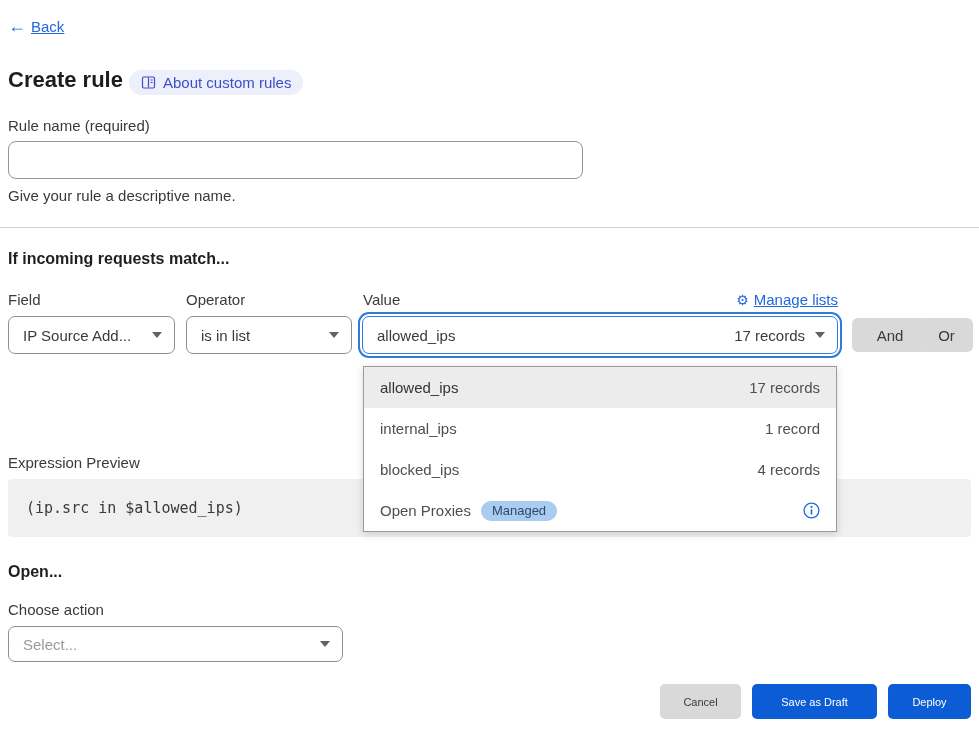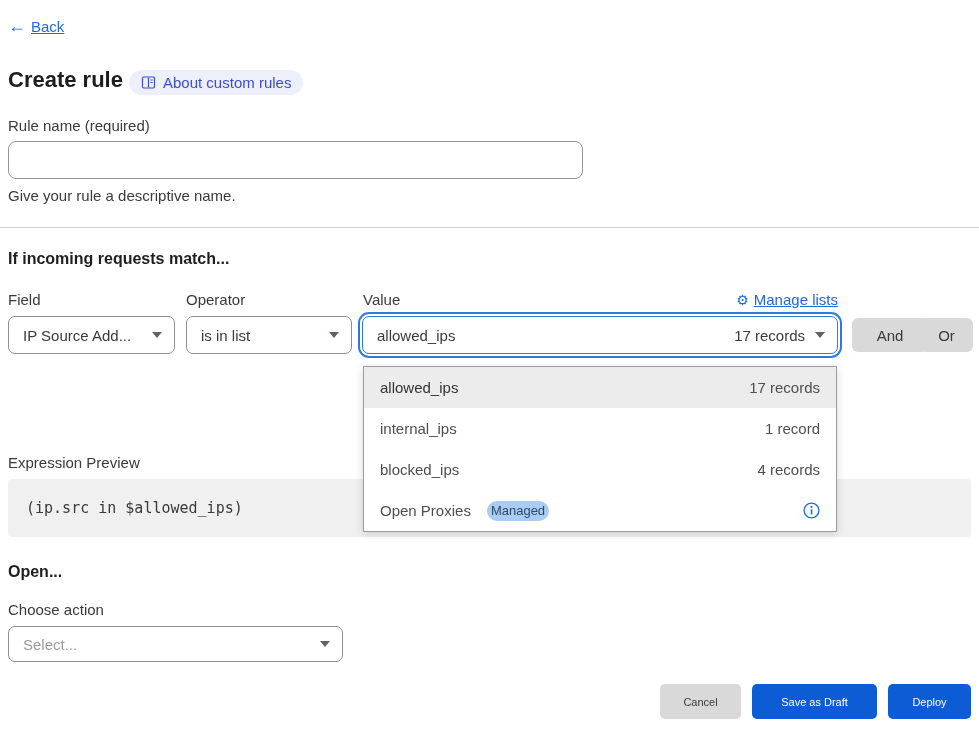--- a/index.html
+++ b/index.html
@@ -131,27 +131,27 @@
     align-items: center;
     justify-content: space-between;
     padding: 0 16px;
     font-size: 15px;
     color: #4f4f4f;
     cursor: pointer;
     background: #ffffff;
   }
   .dd-row.selected { background: #ececec; }
   .dd-row.selected .dd-name { color: #333333; }
-  .dd-left { display: flex; align-items: center; gap: 16px; }
+  .dd-left { display: flex; align-items: center; gap: 10px; }
   .managed-badge {
     background: #abccf1;
     color: #2b4a6f;
     font-size: 13px;
     border-radius: 10px;
-    padding: 2px 4px;
+    padding: 2px 11px;
     line-height: 16px;
   }
   .info-icon { display: inline-flex; cursor: pointer; }
 
   .expression-block {
     left: 8px; top: 479px;
     width: 963px; height: 58px;
     background: #f0f0f0;
     border-radius: 4px;
     display: flex;

